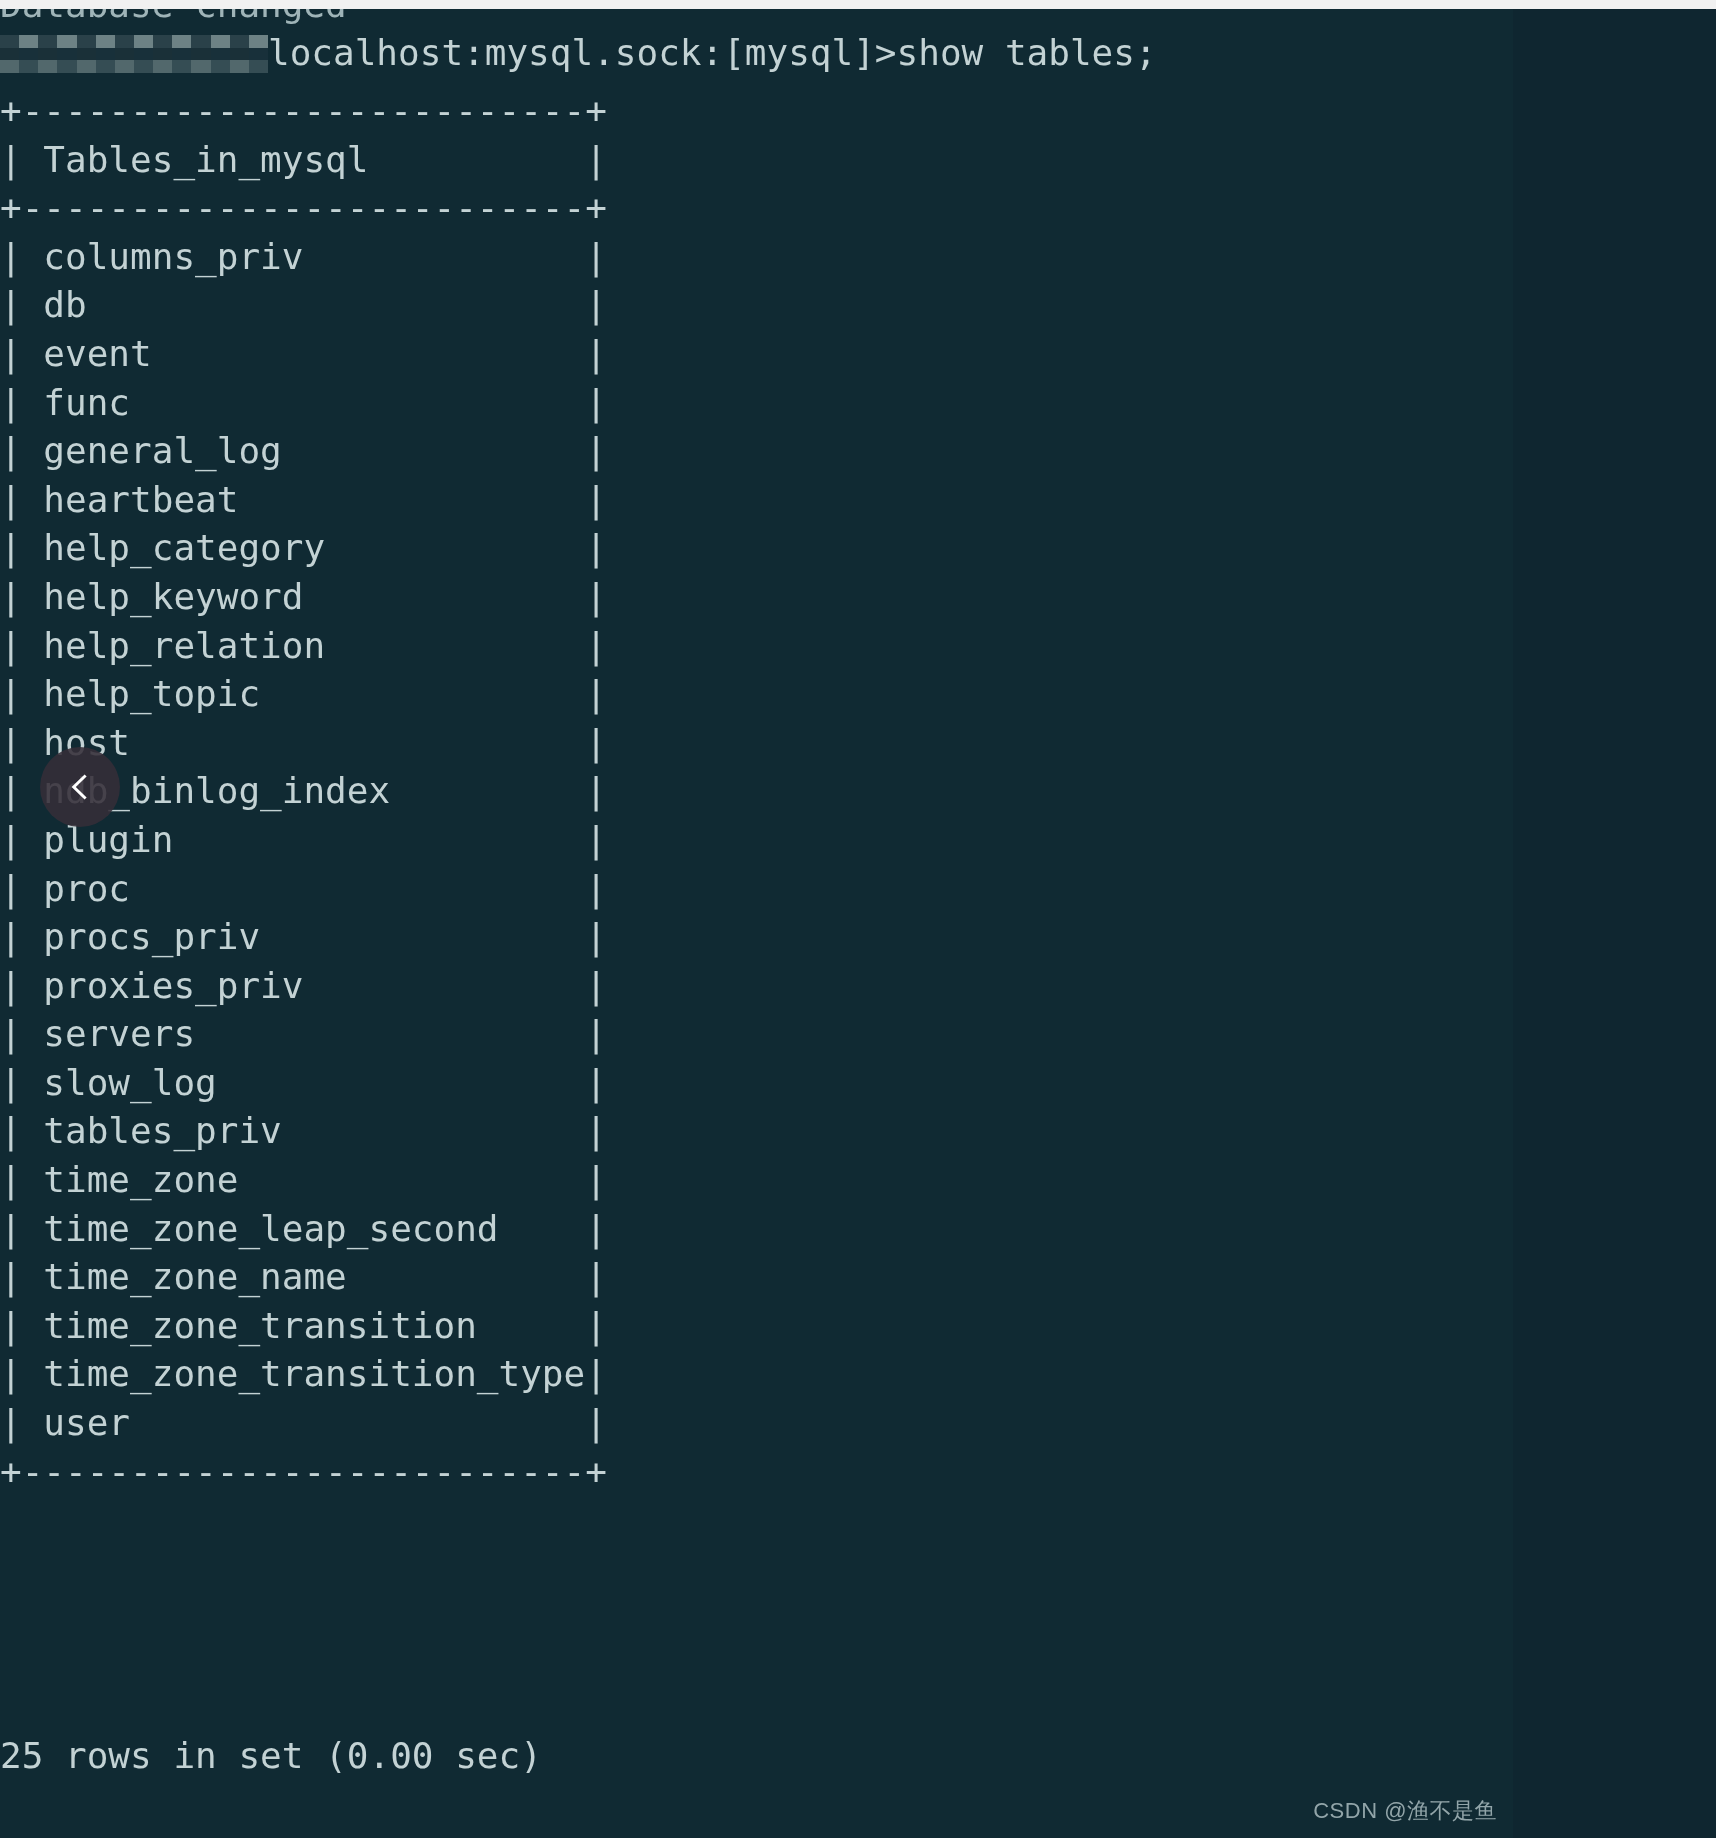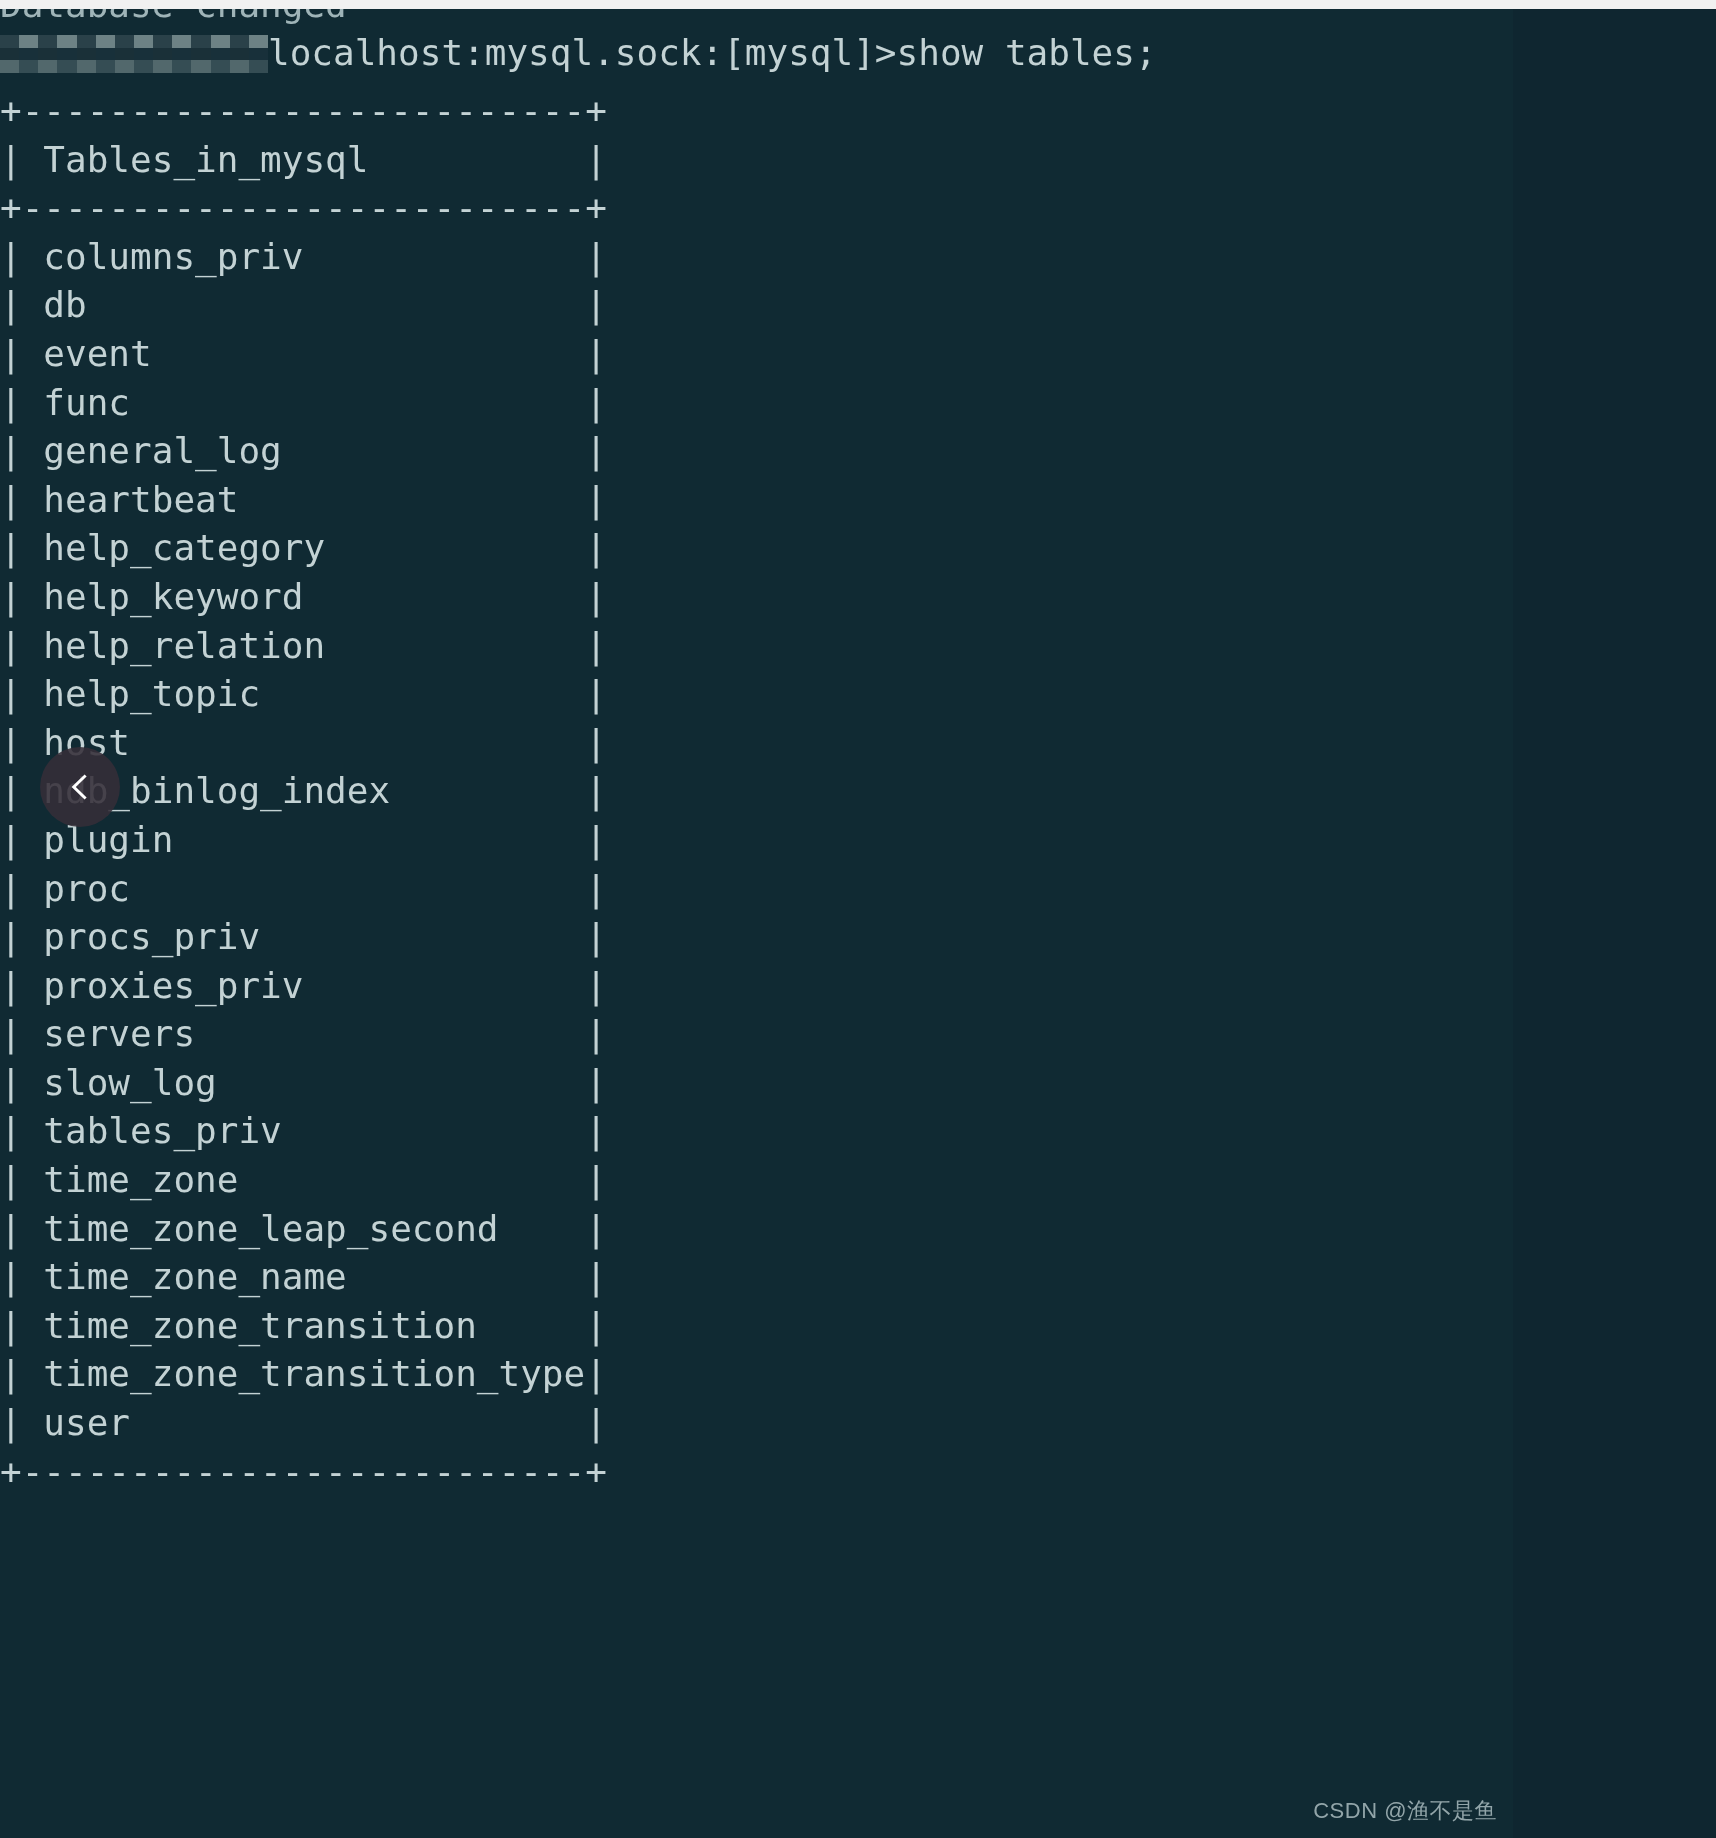--- a/index.html
+++ b/index.html
@@ -129,20 +129,21 @@
 <div id="top-strip"></div>
 
 <div id="terminal">
 
   <div class="term-line" id="line-clipped">Database changed</div>
 
   <div class="term-line" id="prompt-line"><span id="prompt-redacted"><i class="mz" style="left: 0px; top: 0px; width: 19.7429px; height: 13.2667px; background: rgb(42, 65, 73);"></i><i class="mz" style="left: 19.1429px; top: 0px; width: 19.7429px; height: 13.2667px; background: rgb(109, 130, 133);"></i><i class="mz" style="left: 38.2857px; top: 0px; width: 19.7429px; height: 13.2667px; background: rgb(42, 65, 73);"></i><i class="mz" style="left: 57.4286px; top: 0px; width: 19.7429px; height: 13.2667px; background: rgb(109, 130, 133);"></i><i class="mz" style="left: 76.5714px; top: 0px; width: 19.7429px; height: 13.2667px; background: rgb(42, 65, 73);"></i><i class="mz" style="left: 95.7143px; top: 0px; width: 19.7429px; height: 13.2667px; background: rgb(109, 130, 133);"></i><i class="mz" style="left: 114.857px; top: 0px; width: 19.7429px; height: 13.2667px; background: rgb(42, 65, 73);"></i><i class="mz" style="left: 134px; top: 0px; width: 19.7429px; height: 13.2667px; background: rgb(109, 130, 133);"></i><i class="mz" style="left: 153.143px; top: 0px; width: 19.7429px; height: 13.2667px; background: rgb(42, 65, 73);"></i><i class="mz" style="left: 172.286px; top: 0px; width: 19.7429px; height: 13.2667px; background: rgb(109, 130, 133);"></i><i class="mz" style="left: 191.429px; top: 0px; width: 19.7429px; height: 13.2667px; background: rgb(42, 65, 73);"></i><i class="mz" style="left: 210.571px; top: 0px; width: 19.7429px; height: 13.2667px; background: rgb(109, 130, 133);"></i><i class="mz" style="left: 229.714px; top: 0px; width: 19.7429px; height: 13.2667px; background: rgb(42, 65, 73);"></i><i class="mz" style="left: 248.857px; top: 0px; width: 19.7429px; height: 13.2667px; background: rgb(109, 130, 133);"></i><i class="mz" style="left: 0px; top: 12.6667px; width: 19.7429px; height: 13.2667px; background: rgb(26, 48, 56);"></i><i class="mz" style="left: 19.1429px; top: 12.6667px; width: 19.7429px; height: 13.2667px; background: rgb(24, 48, 58);"></i><i class="mz" style="left: 38.2857px; top: 12.6667px; width: 19.7429px; height: 13.2667px; background: rgb(26, 48, 56);"></i><i class="mz" style="left: 57.4286px; top: 12.6667px; width: 19.7429px; height: 13.2667px; background: rgb(24, 48, 58);"></i><i class="mz" style="left: 76.5714px; top: 12.6667px; width: 19.7429px; height: 13.2667px; background: rgb(26, 48, 56);"></i><i class="mz" style="left: 95.7143px; top: 12.6667px; width: 19.7429px; height: 13.2667px; background: rgb(24, 48, 58);"></i><i class="mz" style="left: 114.857px; top: 12.6667px; width: 19.7429px; height: 13.2667px; background: rgb(26, 48, 56);"></i><i class="mz" style="left: 134px; top: 12.6667px; width: 19.7429px; height: 13.2667px; background: rgb(24, 48, 58);"></i><i class="mz" style="left: 153.143px; top: 12.6667px; width: 19.7429px; height: 13.2667px; background: rgb(26, 48, 56);"></i><i class="mz" style="left: 172.286px; top: 12.6667px; width: 19.7429px; height: 13.2667px; background: rgb(24, 48, 58);"></i><i class="mz" style="left: 191.429px; top: 12.6667px; width: 19.7429px; height: 13.2667px; background: rgb(26, 48, 56);"></i><i class="mz" style="left: 210.571px; top: 12.6667px; width: 19.7429px; height: 13.2667px; background: rgb(24, 48, 58);"></i><i class="mz" style="left: 229.714px; top: 12.6667px; width: 19.7429px; height: 13.2667px; background: rgb(26, 48, 56);"></i><i class="mz" style="left: 248.857px; top: 12.6667px; width: 19.7429px; height: 13.2667px; background: rgb(24, 48, 58);"></i><i class="mz" style="left: 0px; top: 25.3333px; width: 19.7429px; height: 13.2667px; background: rgb(82, 104, 108);"></i><i class="mz" style="left: 19.1429px; top: 25.3333px; width: 19.7429px; height: 13.2667px; background: rgb(53, 77, 84);"></i><i class="mz" style="left: 38.2857px; top: 25.3333px; width: 19.7429px; height: 13.2667px; background: rgb(82, 104, 108);"></i><i class="mz" style="left: 57.4286px; top: 25.3333px; width: 19.7429px; height: 13.2667px; background: rgb(53, 77, 84);"></i><i class="mz" style="left: 76.5714px; top: 25.3333px; width: 19.7429px; height: 13.2667px; background: rgb(82, 104, 108);"></i><i class="mz" style="left: 95.7143px; top: 25.3333px; width: 19.7429px; height: 13.2667px; background: rgb(53, 77, 84);"></i><i class="mz" style="left: 114.857px; top: 25.3333px; width: 19.7429px; height: 13.2667px; background: rgb(82, 104, 108);"></i><i class="mz" style="left: 134px; top: 25.3333px; width: 19.7429px; height: 13.2667px; background: rgb(53, 77, 84);"></i><i class="mz" style="left: 153.143px; top: 25.3333px; width: 19.7429px; height: 13.2667px; background: rgb(82, 104, 108);"></i><i class="mz" style="left: 172.286px; top: 25.3333px; width: 19.7429px; height: 13.2667px; background: rgb(53, 77, 84);"></i><i class="mz" style="left: 191.429px; top: 25.3333px; width: 19.7429px; height: 13.2667px; background: rgb(82, 104, 108);"></i><i class="mz" style="left: 210.571px; top: 25.3333px; width: 19.7429px; height: 13.2667px; background: rgb(53, 77, 84);"></i><i class="mz" style="left: 229.714px; top: 25.3333px; width: 19.7429px; height: 13.2667px; background: rgb(82, 104, 108);"></i><i class="mz" style="left: 248.857px; top: 25.3333px; width: 19.7429px; height: 13.2667px; background: rgb(53, 77, 84);"></i></span><span>localhost:mysql.sock:[mysql]&gt;show tables;</span></div>
 
   <div id="table-block"><span class="sep">+--------------------------+</span><span class="row">| Tables_in_mysql          |</span><span class="sep">+--------------------------+</span><span class="row">| columns_priv             |</span><span class="row">| db                       |</span><span class="row">| event                    |</span><span class="row">| func                     |</span><span class="row">| general_log              |</span><span class="row">| heartbeat                |</span><span class="row">| help_category            |</span><span class="row">| help_keyword             |</span><span class="row">| help_relation            |</span><span class="row">| help_topic               |</span><span class="row">| host                     |</span><span class="row">| ndb_binlog_index         |</span><span class="row">| plugin                   |</span><span class="row">| proc                     |</span><span class="row">| procs_priv               |</span><span class="row">| proxies_priv             |</span><span class="row">| servers                  |</span><span class="row">| slow_log                 |</span><span class="row">| tables_priv              |</span><span class="row">| time_zone                |</span><span class="row">| time_zone_leap_second    |</span><span class="row">| time_zone_name           |</span><span class="row">| time_zone_transition     |</span><span class="row">| time_zone_transition_type|</span><span class="row">| user                     |</span><span class="sep">+--------------------------+</span></div>
 
+  <div id="status-line">25 rows in set (0.00 sec)</div>
 
   <div id="back-button">
     <svg width="34" height="34" viewBox="0 0 24 24">
       <path d="M15.2 4.6 L7.6 12 L15.2 19.4" fill="none" stroke="#ffffff" stroke-width="2.1" stroke-linecap="square" stroke-linejoin="miter"></path>
     </svg>
   </div>
 
   <div id="watermark">CSDN @渔不是鱼</div>
 
 </div>

